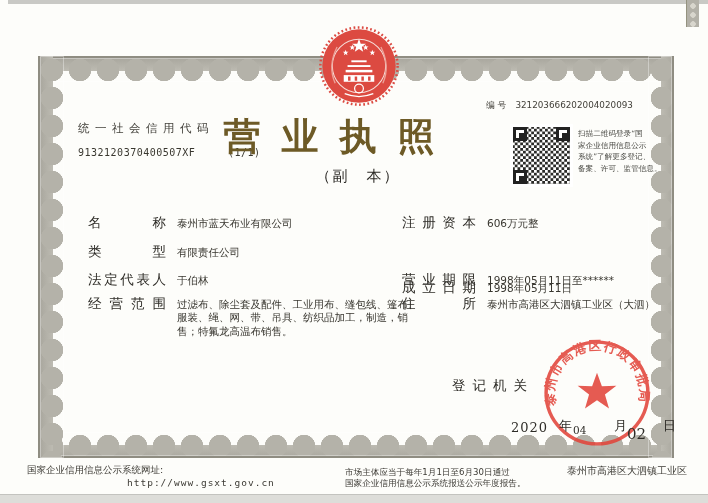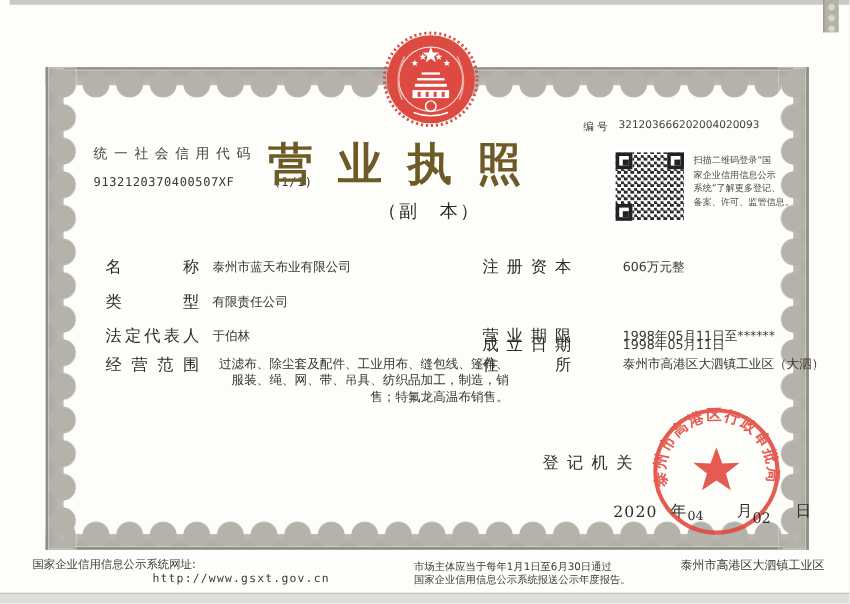--- a/index.html
+++ b/index.html
@@ -85,33 +85,33 @@
   .qr .f-tl { left:1px; top:1px; } .qr .f-tr { right:1px; top:1px; } .qr .f-bl { left:1px; bottom:1px; }
   .qr-caption { left:578px; top:128px; width:90px; font-size:7.6px; line-height:11.6px; color:#4a4a44; }
 
   
   .row { position:absolute; display:flex; align-items:flex-start; }
   .flabel { flex:none; text-align:justify; text-align-last:justify; color:#2e2c27; font-size:13.5px;
             font-family:"DejaVu Serif", serif; }
   .row-l .flabel { width:78px; }
   .row-r .flabel { width:74px; }
   .fvalue { margin-left:11px; padding-top:2.5px; font-size:10.5px; color:#38362f; line-height:13.5px; }
-  .row-l { left:88px; } .row-l .fvalue { max-width:247px;text-align:right; }
-  .row-r { left:402px;gap:32px; } .row-r .fvalue { max-width:220px; }
+  .row-l { left:88px; } .row-l .fvalue { max-width:247px; }
+  .row-r { left:402px; } .row-r .fvalue { max-width:220px; }
 
   
   .authority { left:452px; top:377px; font-size:13.5px; letter-spacing:7px; color:#2e2c27;
                font-family:"DejaVu Serif", serif; }
   .seal { left:540px; top:336px; }
   .date-piece { position:absolute; color:#2f2d28; font-family:"DejaVu Serif", serif; }
   .d-year  { left:511px; top:420px; font-size:13px; letter-spacing:1px; }
   .d-yu    { left:559px; top:417px; font-size:13px; }
   .d-month { left:573px; top:424px; font-size:10.5px; }
   .d-mu    { left:614px; top:417px; font-size:13px; }
-  .d-day   { left:627px; top:425px; font-size:12px; }
+  .d-day   { left:627px; top:425px; font-size:15px; }
   .d-du    { left:663px; top:417px; font-size:13px; }
 
   
   .ft { color:#3c3a34; }
   .ft-site-label { left:27px;  top:464px; font-size:9.5px; }
   .ft-site-url   { left:127px; top:477px; font-size:9.5px; font-family:"DejaVu Sans Mono", monospace; letter-spacing:1px; }
   .ft-notice1    { left:345px; top:467px; font-size:8.6px; }
   .ft-notice2    { left:345px; top:478px; font-size:8.6px; }
   .ft-publisher  { left:567px; top:464px; font-size:10px; }
 </style>

